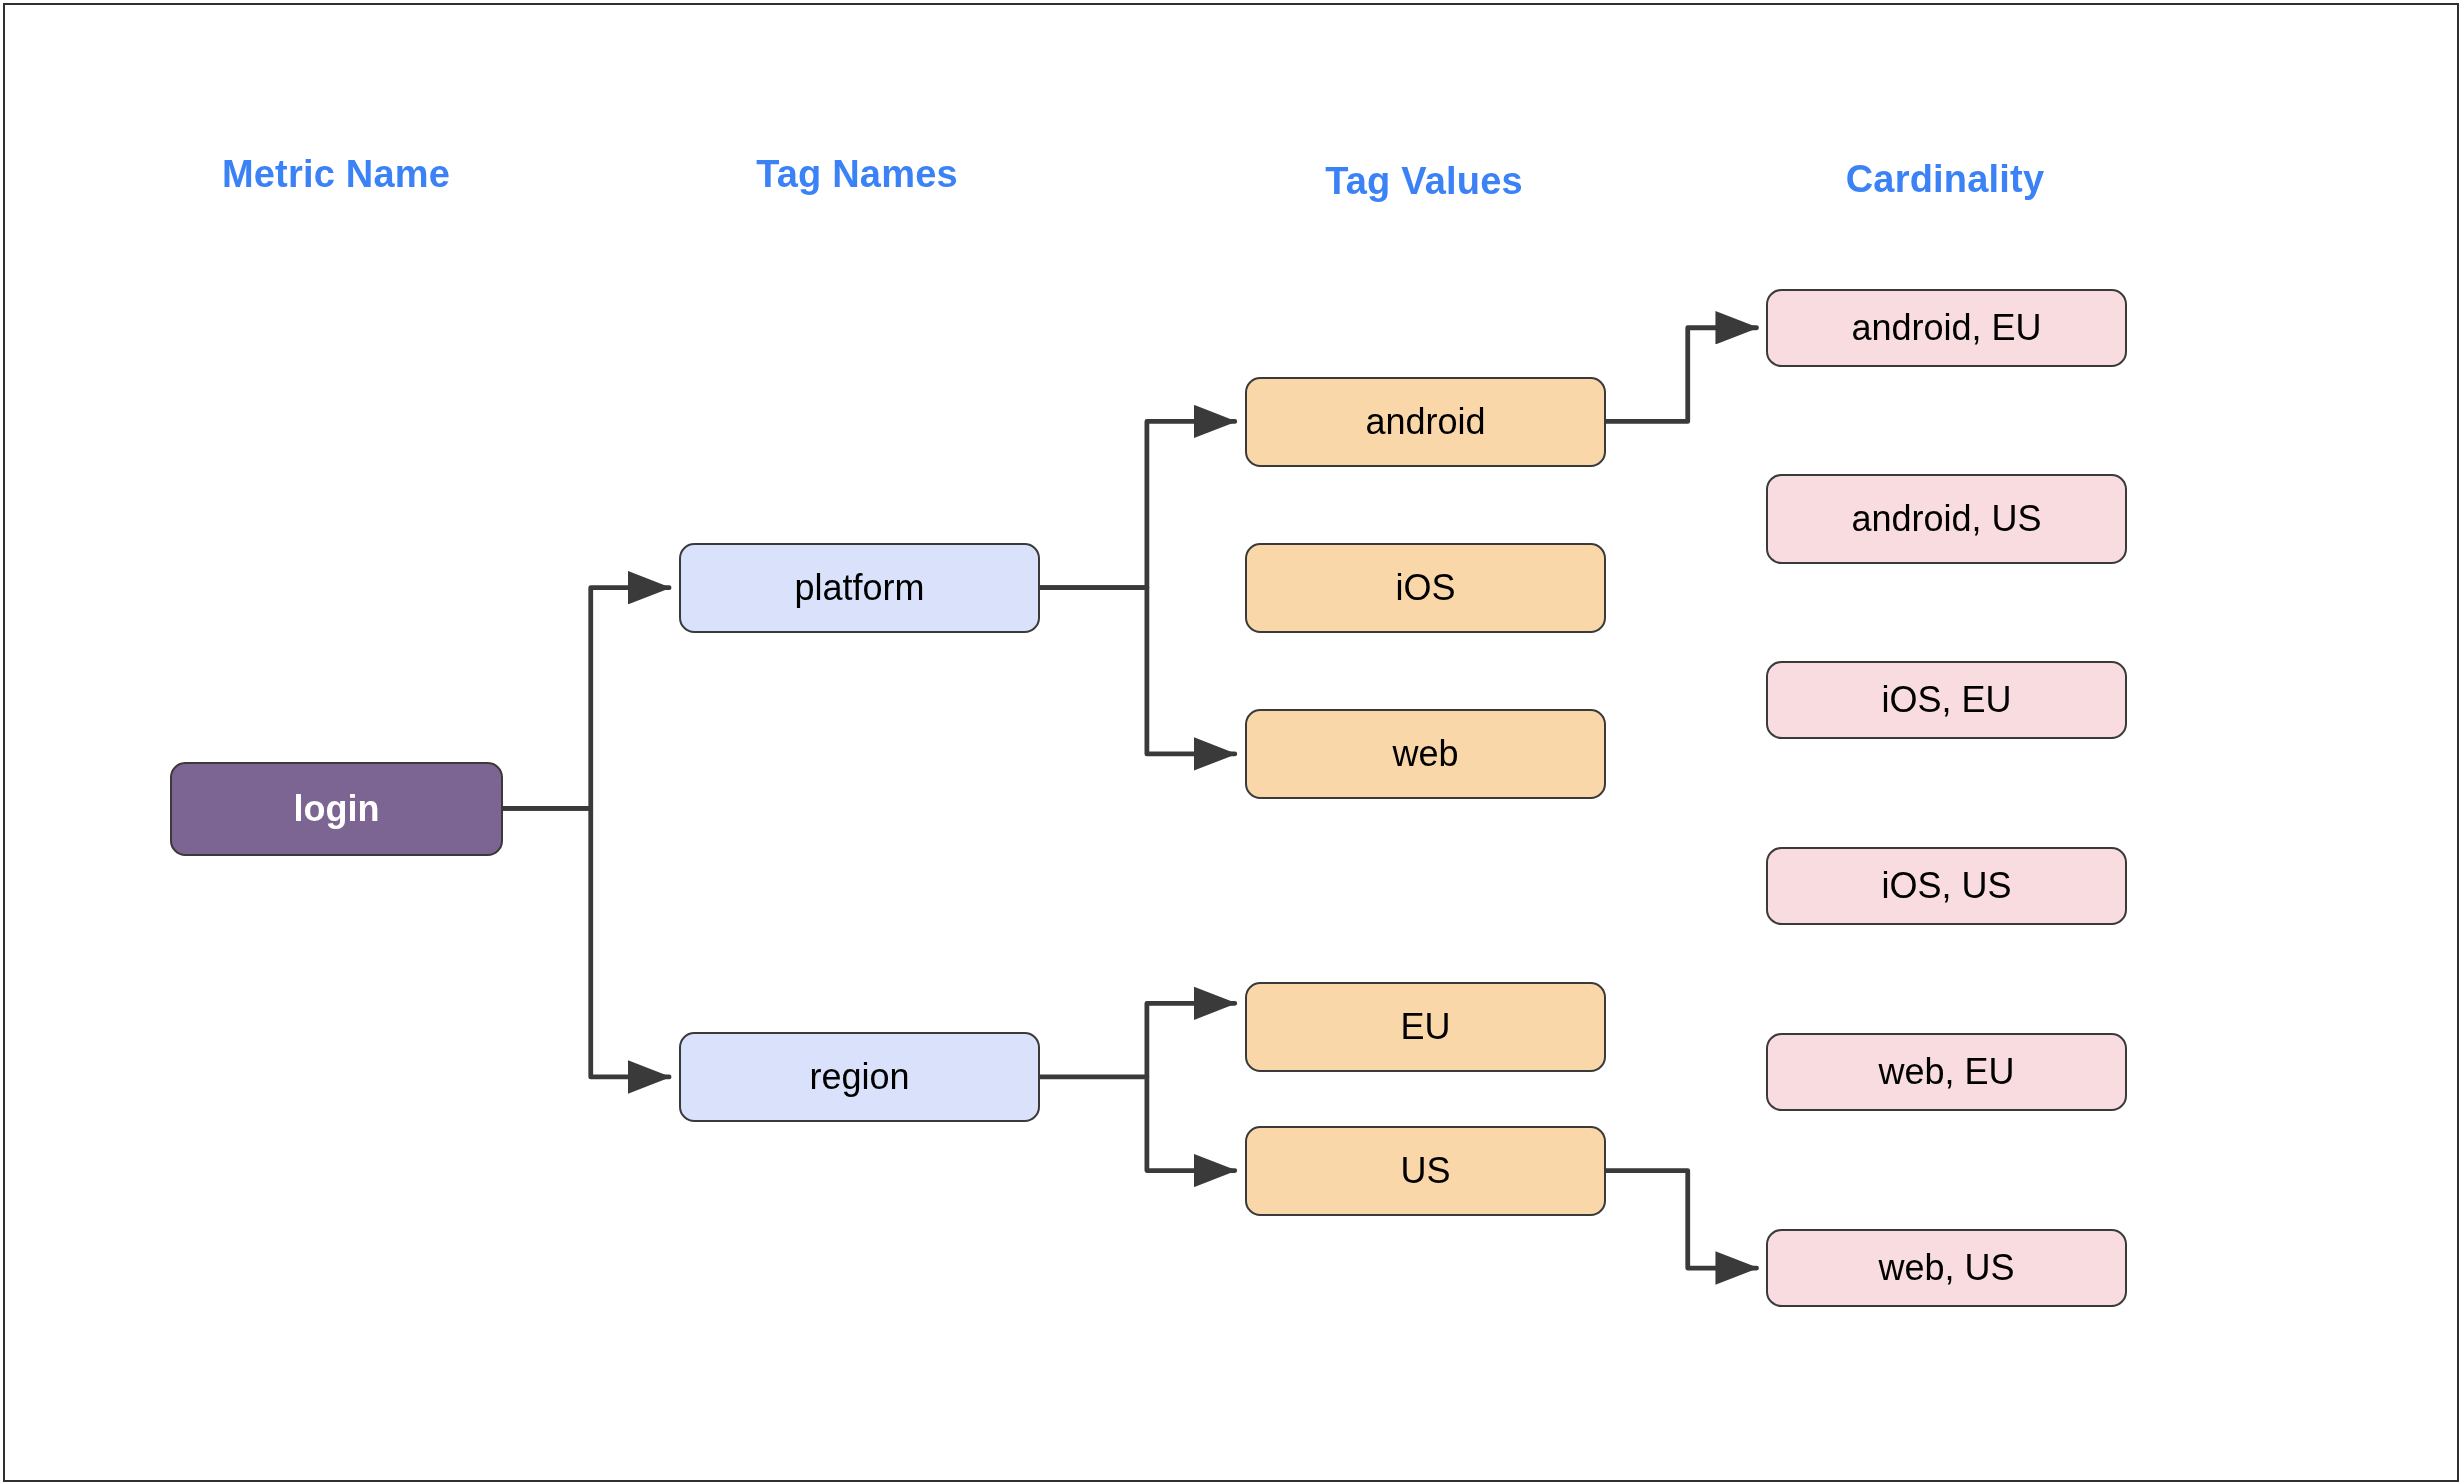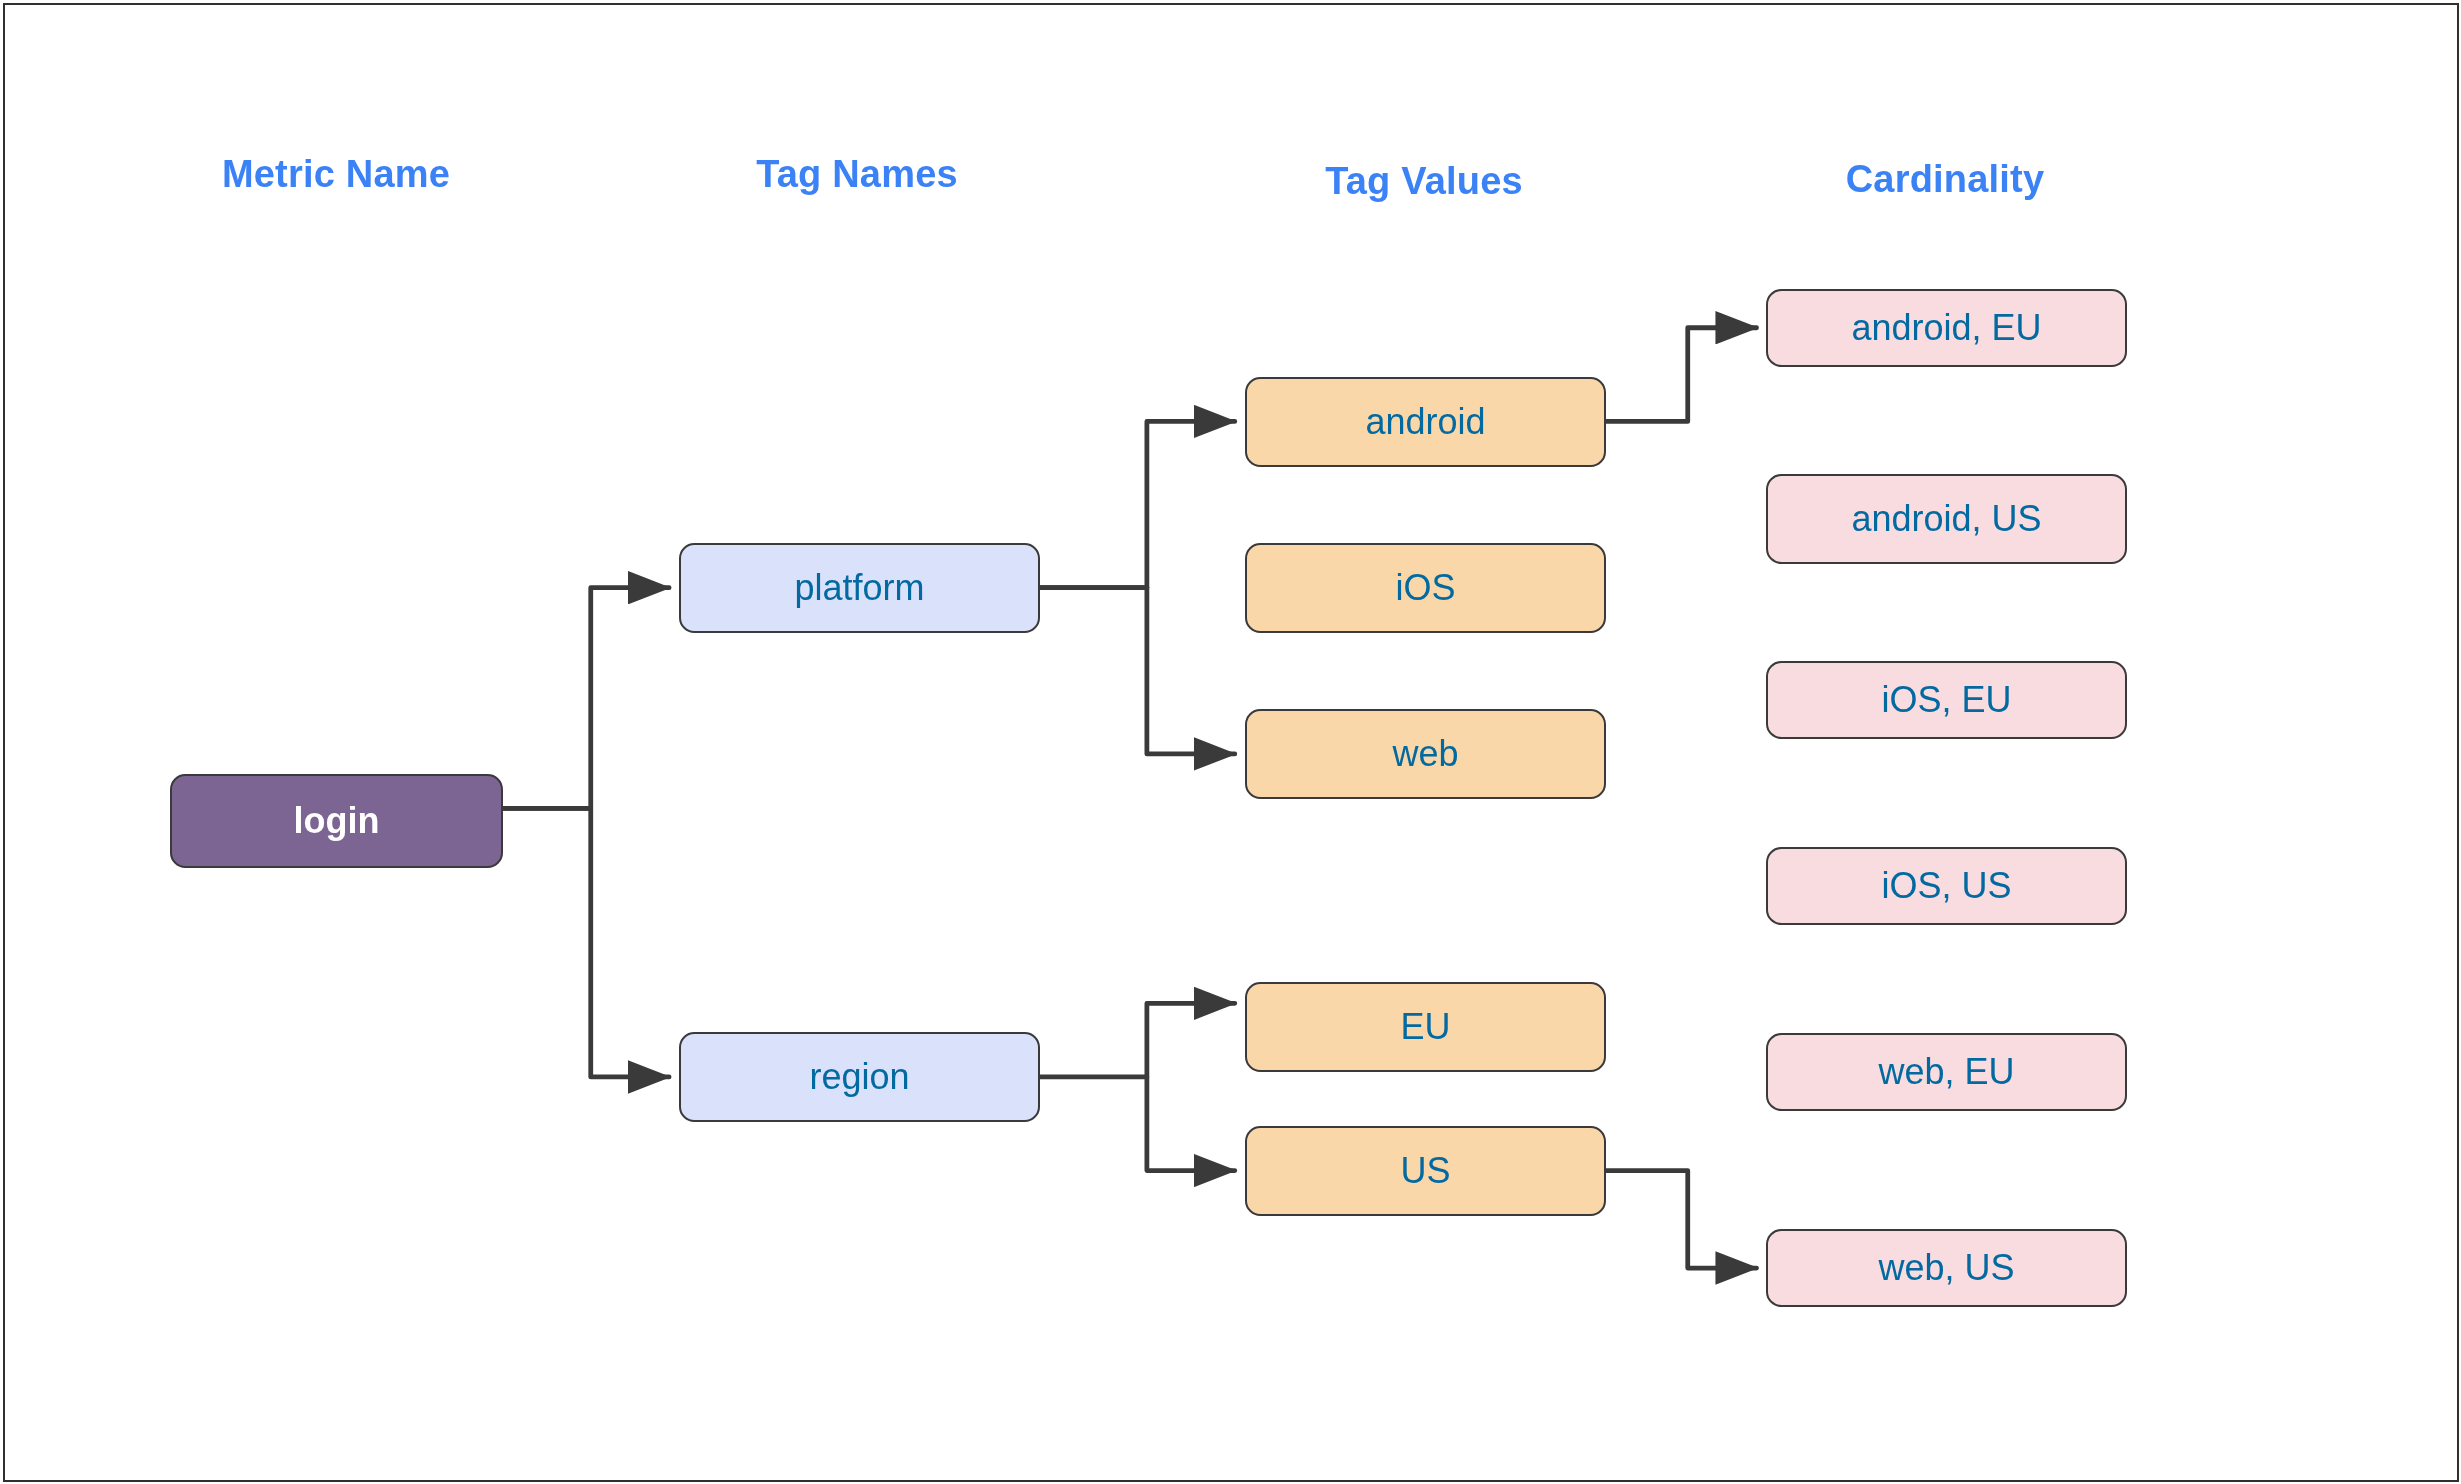--- a/index.html
+++ b/index.html
@@ -45,29 +45,28 @@
   .node {
     position: absolute;
     box-sizing: border-box;
     border: 2.4px solid #3a3a3a;
     border-radius: 15.3px;
     display: flex;
     align-items: center;
     justify-content: center;
     font-family: "Liberation Sans", sans-serif;
     font-size: 36px;
-    color: #0369a1;
+    color: #000000;
     white-space: nowrap;
   }
   .node.root {
     background: #7d6593;
     color: #ffffff;
     font-weight: bold;
     border-color: #3a3a3a;
-    margin-top: 12px;
   }
   .node.tagname {
     background: #dae1fa;
   }
   .node.tagvalue {
     background: #fad7a8;
   }
   .node.cardinality {
     background: #f8dce0;
   }

